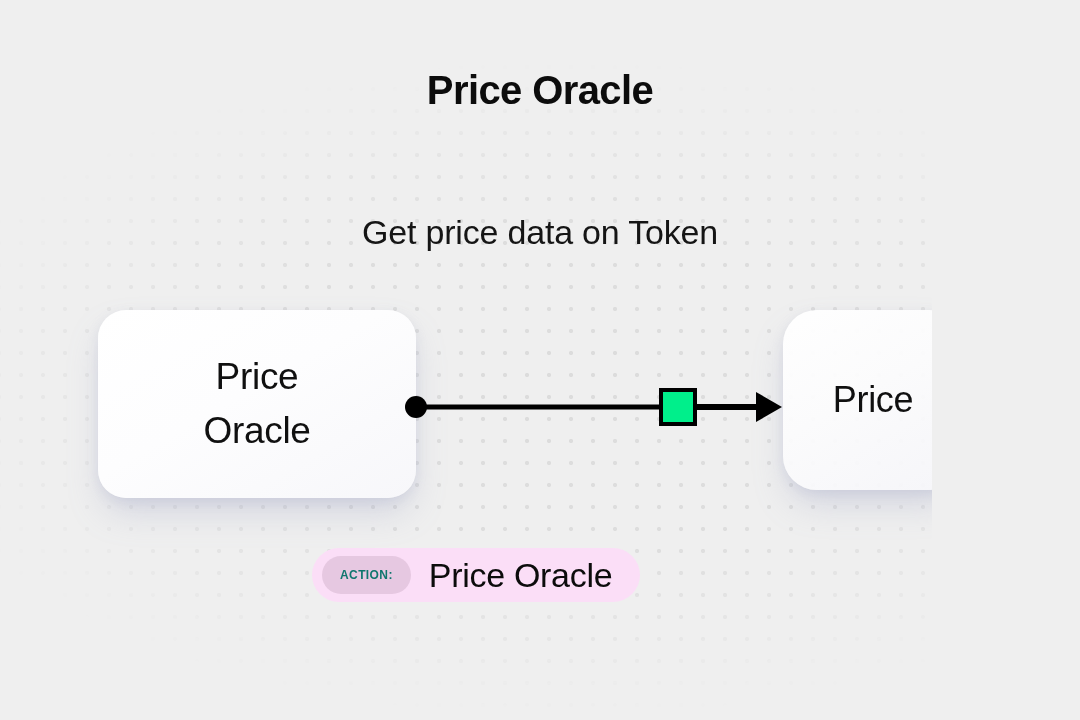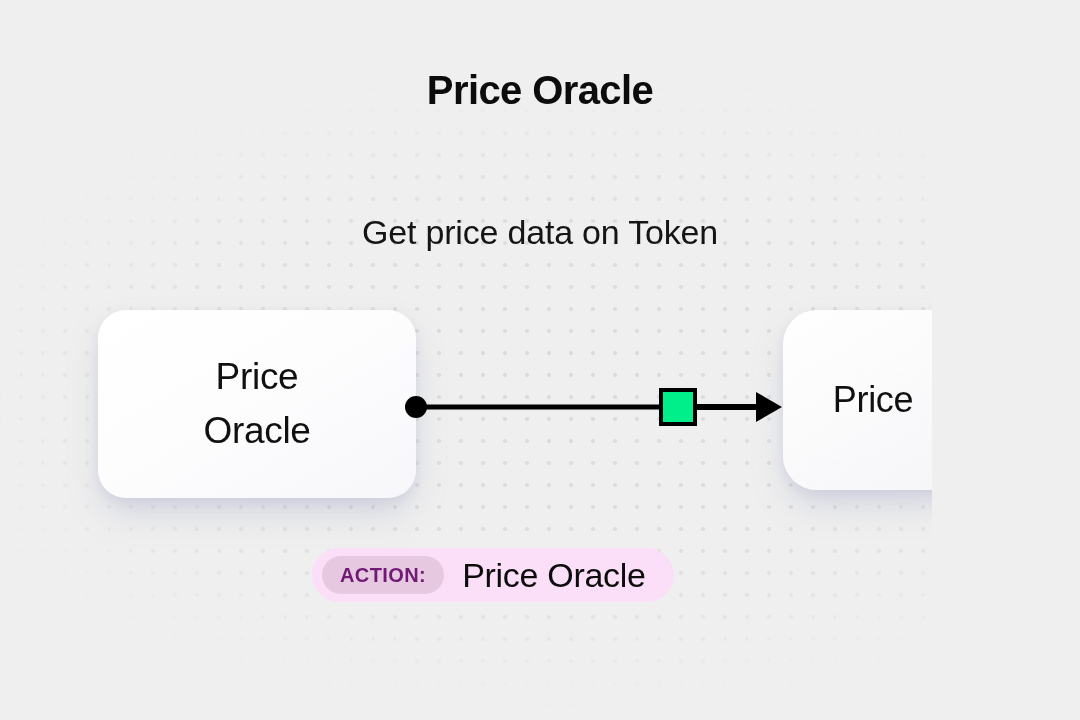--- a/index.html
+++ b/index.html
@@ -131,24 +131,24 @@
     gap: 18px;
   }
   .action-chip {
     height: 38px;
     padding: 0 18px;
     border-radius: 19px;
     background: #e6c8e1;
     display: flex;
     align-items: center;
     justify-content: center;
-    font-size: 20px;
+    font-size: 12px;
     font-weight: 700;
     letter-spacing: 0.4px;
-    color: #701a75;
+    color: #0f766e;
   }
   .action-value {
     font-size: 34px;
     font-weight: 400;
     letter-spacing: -0.3px;
     color: #0c0c0c;
     line-height: 40px;
   }
 </style>
 </head>

